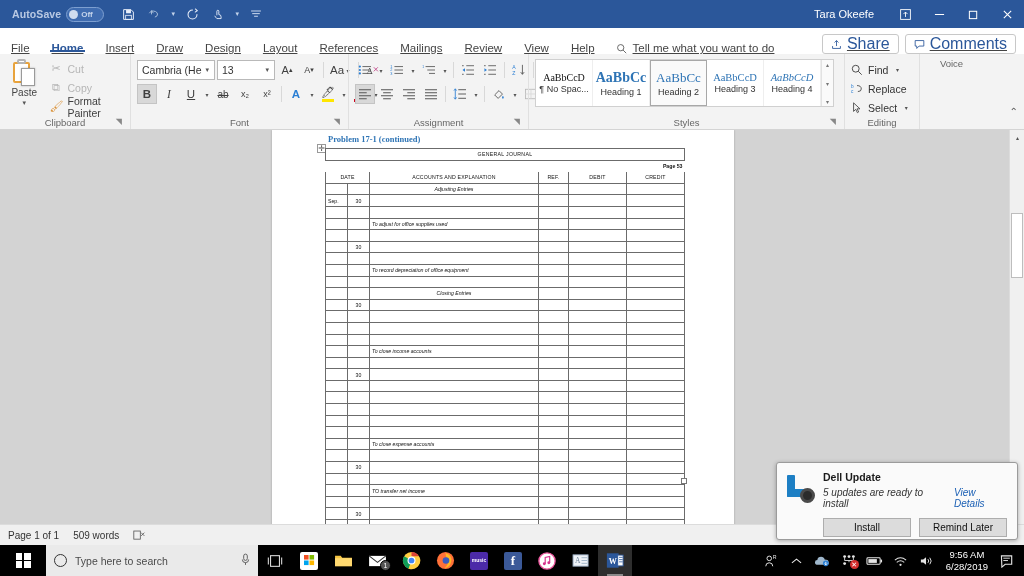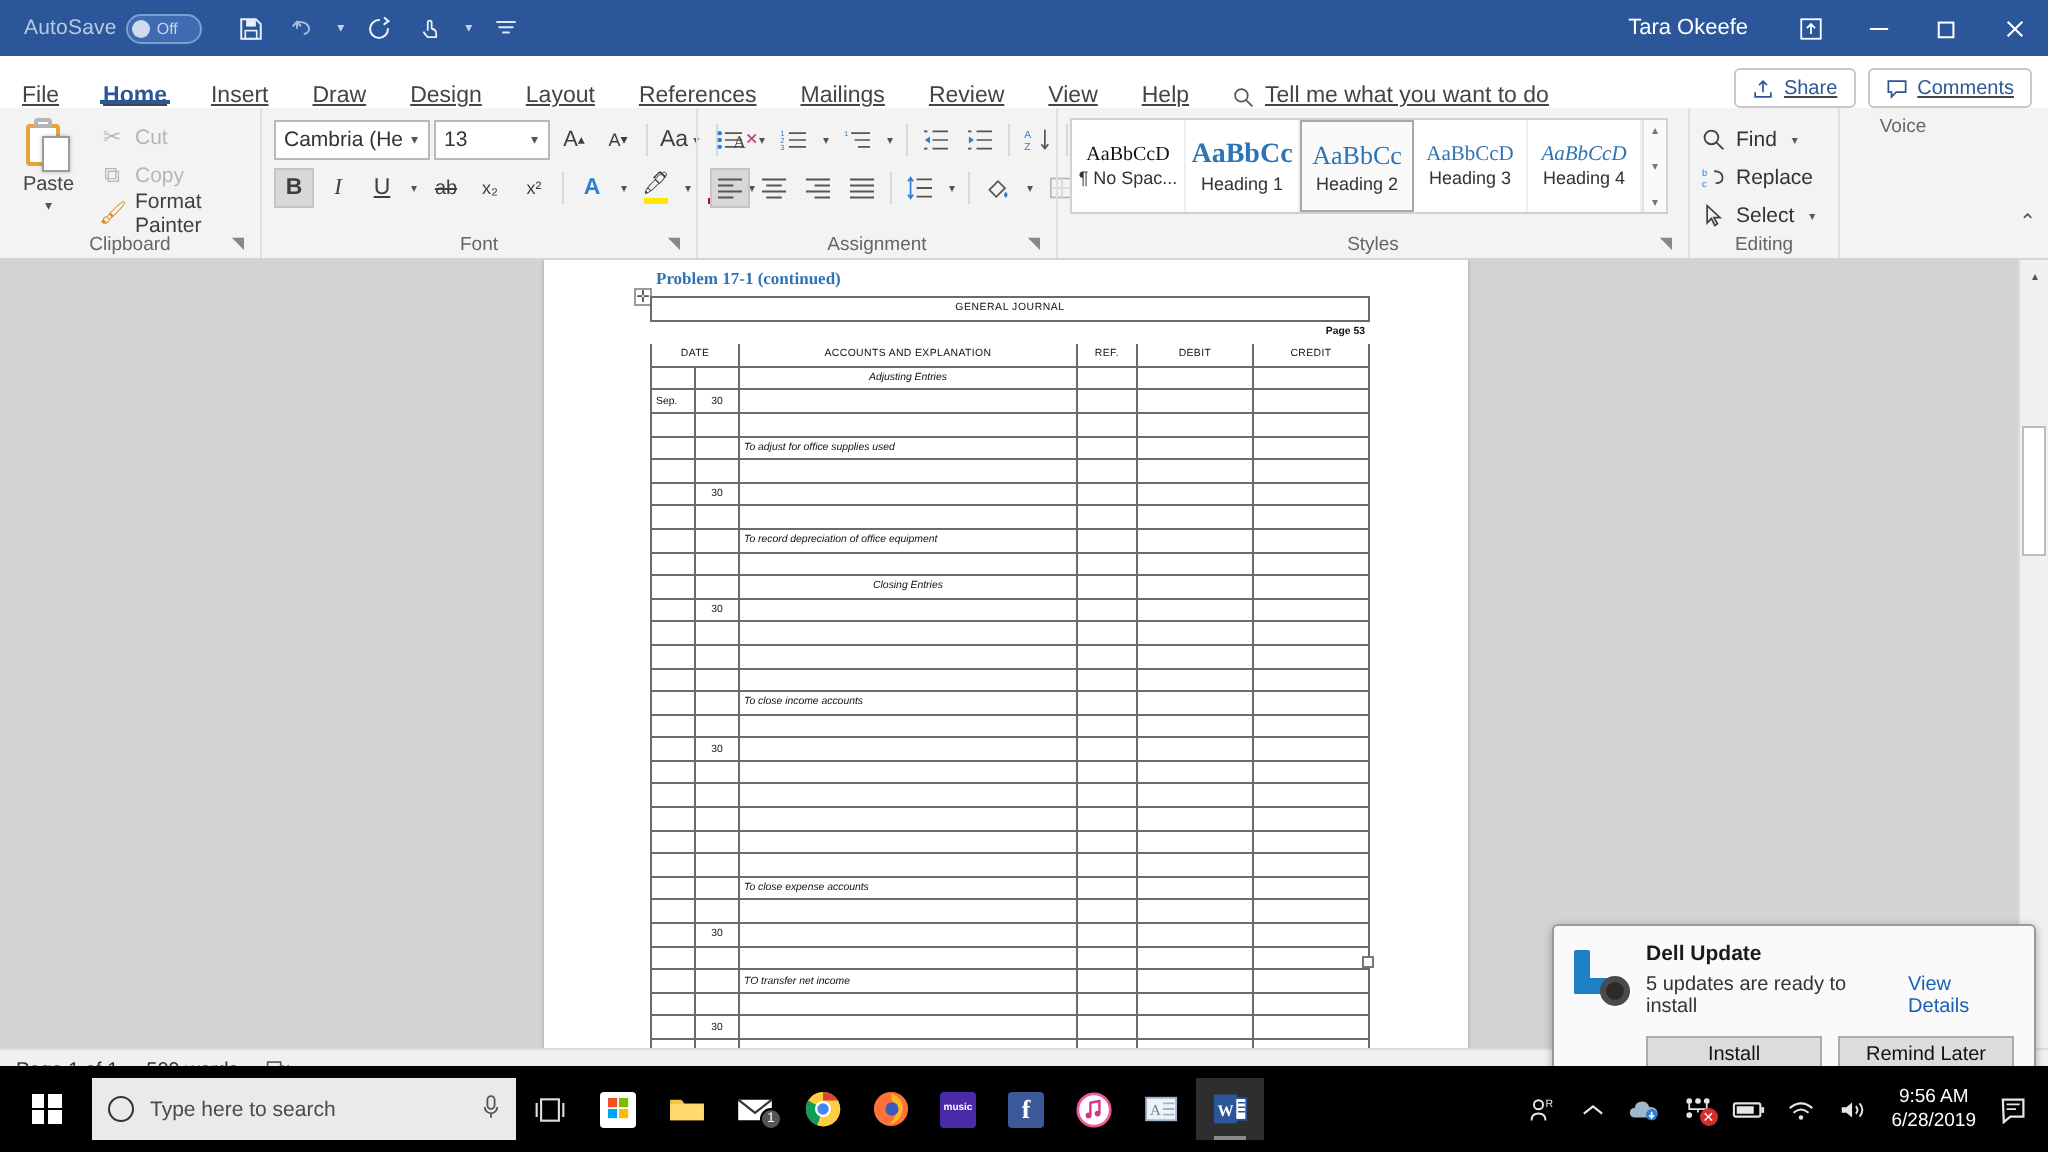--- a/index.html
+++ b/index.html
@@ -11,21 +11,21 @@
     -webkit-font-smoothing:antialiased;
   }
 
   
   .titlebar {
     height:28px; background:#2b579a; color:#fff;
     display:flex; align-items:center; position:relative;
   }
   .autosave {
     display:flex; align-items:center; gap:5px;
-    margin-left:12px; font-size:10.5px; color:#b9c9e3;
+    margin-left:12px; font-size:10.5px; color:#b9c9e3;font-weight:bold;
   }
   .autosave-label { letter-spacing:.1px; }
   .toggle {
     width:38px; height:15px; border-radius:8px;
     background:#3f6cb0; border:1px solid #7d9fd0;
     display:flex; align-items:center; padding:0 2px; gap:3px;
   }
   .toggle .knob { width:9px;height:9px;border-radius:50%;background:#cfdcef; }
   .toggle .tgl-text { font-size:8px; color:#c5d5ec; }
   .qat { display:flex; align-items:center; gap:2px; margin-left:12px; }
@@ -62,21 +62,21 @@
     height:2px; background:#2b579a;
   }
   .tellme {
     display:flex; align-items:center; gap:6px; padding:0 10px;
     color:#444; font-size:11.5px;
   }
   .tabstrip-right { margin-left:auto; display:flex; align-items:center; gap:6px; padding-right:8px; }
   .pill {
     display:flex; align-items:center; gap:5px;
     border:1px solid #c8c8c8; border-radius:3px;
-    padding:2px 8px; font-size:10px; color:#2b579a; background:#fff;
+    padding:2px 8px; font-size:16px; color:#2b579a; background:#fff;
     height:20px;
   }
 
   
   .ribbon {
     height:76px; background:#f3f3f3; border-bottom:1px solid #d4d4d4;
     display:flex; align-items:stretch; position:relative;
   }
   .rgroup { display:flex; flex-direction:column; position:relative; padding:3px 6px 0 6px; }
   .rgroup + .rgroup { border-left:1px solid #e0e0e0; }
@@ -239,22 +239,22 @@
   .statusbar {
     position:absolute; left:0; right:0; bottom:31px; height:21px;
     background:#f0f0f0; border-top:1px solid #dcdcdc;
     display:flex; align-items:center; gap:14px; padding-left:8px;
     font-size:10px; color:#333;
   }
   .proof-ico { display:flex; align-items:center; gap:2px; font-size:10px; color:#444; }
 
   
   .taskbar {
-    position:absolute; left:0; right:0; bottom:0; height:43px;
-    background:#000; display:flex; align-items:center;
+    position:absolute; left:0; right:0; bottom:0; height:31px;
+    background:#000; display:flex; 
   }
   .start {
     width:46px; height:31px; display:flex; align-items:center; justify-content:center;
   }
   .win-logo { width:15px;height:15px; display:grid; grid-template-columns:1fr 1fr;
               grid-template-rows:1fr 1fr; gap:1.6px; }
   .win-logo i { background:#fff; display:block; }
   .searchbox {
     width:212px; height:31px; background:#eaeaea; display:flex; align-items:center;
     gap:8px; padding:0 8px; font-size:10.5px; color:#4a4a4a;
@@ -301,21 +301,21 @@
   }
   .dell-icon { width:30px; height:30px; position:relative; flex:none; margin-top:2px; }
   .dell-icon .bar1 { position:absolute; left:2px; top:2px; width:8px; height:22px; background:#1d7fc4; border-radius:1px; }
   .dell-icon .bar2 { position:absolute; left:2px; top:16px; width:18px; height:8px; background:#1d7fc4; border-radius:1px; }
   .dell-icon .gear {
     position:absolute; right:0px; bottom:0px; width:15px;height:15px;border-radius:50%;
     background:#2b2b2b; border:3px solid #4a4a4a;
   }
   .toast-body { flex:1; display:flex; flex-direction:column; }
   .toast-title { font-size:10.5px; font-weight:bold; color:#1b1b1b; }
-  .toast-msg { font-size:10px; color:#333; margin-top:4px; display:flex; gap:7px; align-items:baseline; }
+  .toast-msg { font-size:10px; color:#333; margin-top:4px; display:flex; gap:7px; align-items:baseline;font-style:italic; }
   .toast-link { color:#1a5fb4; font-size:10px; }
   .toast-actions { display:flex; gap:8px; margin-top:9px; }
   .toast-btn {
     flex:1; height:19px; background:#dcdcdc; border:1px solid #adadad;
     font-size:10px; color:#111; display:flex; align-items:center; justify-content:center;
   }
 </style>
 </head>
 <body>
 

